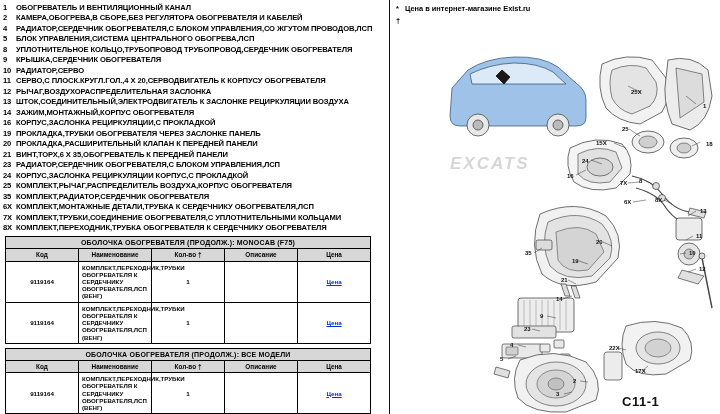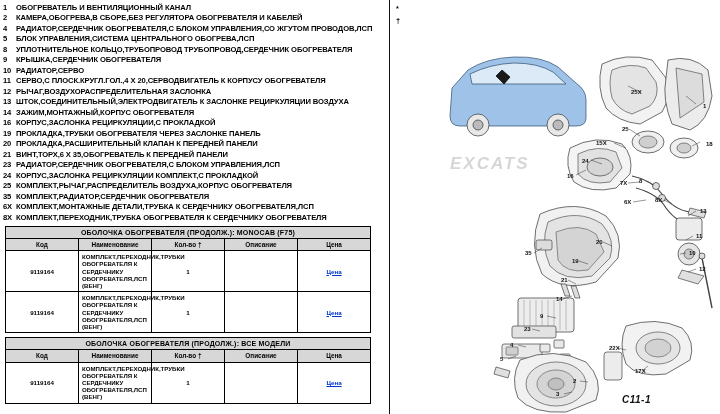--- a/index.html
+++ b/index.html
@@ -62,23 +62,22 @@
   }
   .rh-row{display:flex;align-items:flex-start;margin-bottom:2px;}
   .rh-row .b{min-width:9px;}
   .diagram{
     position:absolute;left:0;top:26px;width:331px;height:388px;
   }
   .dg-label{
     position:absolute;font-size:6px;font-weight:bold;color:#111;
   }
   .dg-code{
-    position:absolute;font-size:10px;font-weight:bold;color:#111;
+    position:absolute;font-size:13px;font-weight:bold;color:#111;
     letter-spacing:0.5px;
-    font-style:italic;
   }
   .wm{
     position:absolute;color:rgba(120,120,120,0.30);
     font-weight:bold;font-style:italic;
     pointer-events:none;user-select:none;
   }
   .wm1{left:60px;top:128px;font-size:17px;letter-spacing:2px;}
   .wm2{left:196px;top:320px;font-size:24px;letter-spacing:1px;}
 </style>
 </head>
@@ -148,33 +147,37 @@
       <div class="item">
           <span class="num">21</span>
           <span class="txt">ВИНТ,ТОРХ,6 Х 35,ОБОГРЕВАТЕЛЬ К ПЕРЕДНЕЙ ПАНЕЛИ</span>
         </div>
       <div class="item">
           <span class="num">23</span>
           <span class="txt">РАДИАТОР,СЕРДЕЧНИК ОБОГРЕВАТЕЛЯ,С БЛОКОМ УПРАВЛЕНИЯ,ЛСП</span>
         </div>
       <div class="item">
           <span class="num">24</span>
-          <span class="txt">КОРПУС,ЗАСЛОНКА РЕЦИРКУЛЯЦИИ КОМПЛЕКТ,С ПРОКЛАДКОЙ</span>
+          <span class="txt">КОРПУС,ЗАСЛОНКА РЕЦИРКУЛЯЦИИ КОРПУС,С ПРОКЛАДКОЙ</span>
         </div>
       <div class="item">
           <span class="num">25</span>
           <span class="txt">КОМПЛЕКТ,РЫЧАГ,РАСПРЕДЕЛИТЕЛЬ ВОЗДУХА,КОРПУС ОБОГРЕВАТЕЛЯ</span>
         </div>
       <div class="item">
           <span class="num">35</span>
           <span class="txt">КОМПЛЕКТ,РАДИАТОР,СЕРДЕЧНИК ОБОГРЕВАТЕЛЯ</span>
         </div>
       <div class="item">
           <span class="num">6Х</span>
           <span class="txt">КОМПЛЕКТ,МОНТАЖНЫЕ ДЕТАЛИ,ТРУБКА К СЕРДЕЧНИКУ ОБОГРЕВАТЕЛЯ,ЛСП</span>
+        </div>
+      <div class="item">
+          <span class="num">7Х</span>
+          <span class="txt">КОМПЛЕКТ,ТРУБКИ,СОЕДИНЕНИЕ ОБОГРЕВАТЕЛЯ,С УПЛОТНИТЕЛЬНЫМИ КОЛЬЦАМИ</span>
         </div>
       <div class="item">
           <span class="num">8Х</span>
           <span class="txt">КОМПЛЕКТ,ПЕРЕХОДНИК,ТРУБКА ОБОГРЕВАТЕЛЯ К СЕРДЕЧНИКУ ОБОГРЕВАТЕЛЯ</span>
         </div>
     </div>
 
     <table class="tbl">
       <tbody>
           <tr class="title">
@@ -225,20 +228,21 @@
       </tr>
     </tbody>
       </table>
 
   </div>
 
   <div class="right">
     <div class="right-head">
       <div class="rh-row">
         <span class="b">*</span>
+        <span>Цена в интернет-магазине Exist.ru</span>
       </div>
       <div class="rh-row">
         <span class="b">†</span>
       </div>
     </div>
 
     <div class="diagram">
       <svg width="331" height="388" viewBox="0 0 331 388">
         <g stroke="#222" fill="none" stroke-width="0.7">
 

